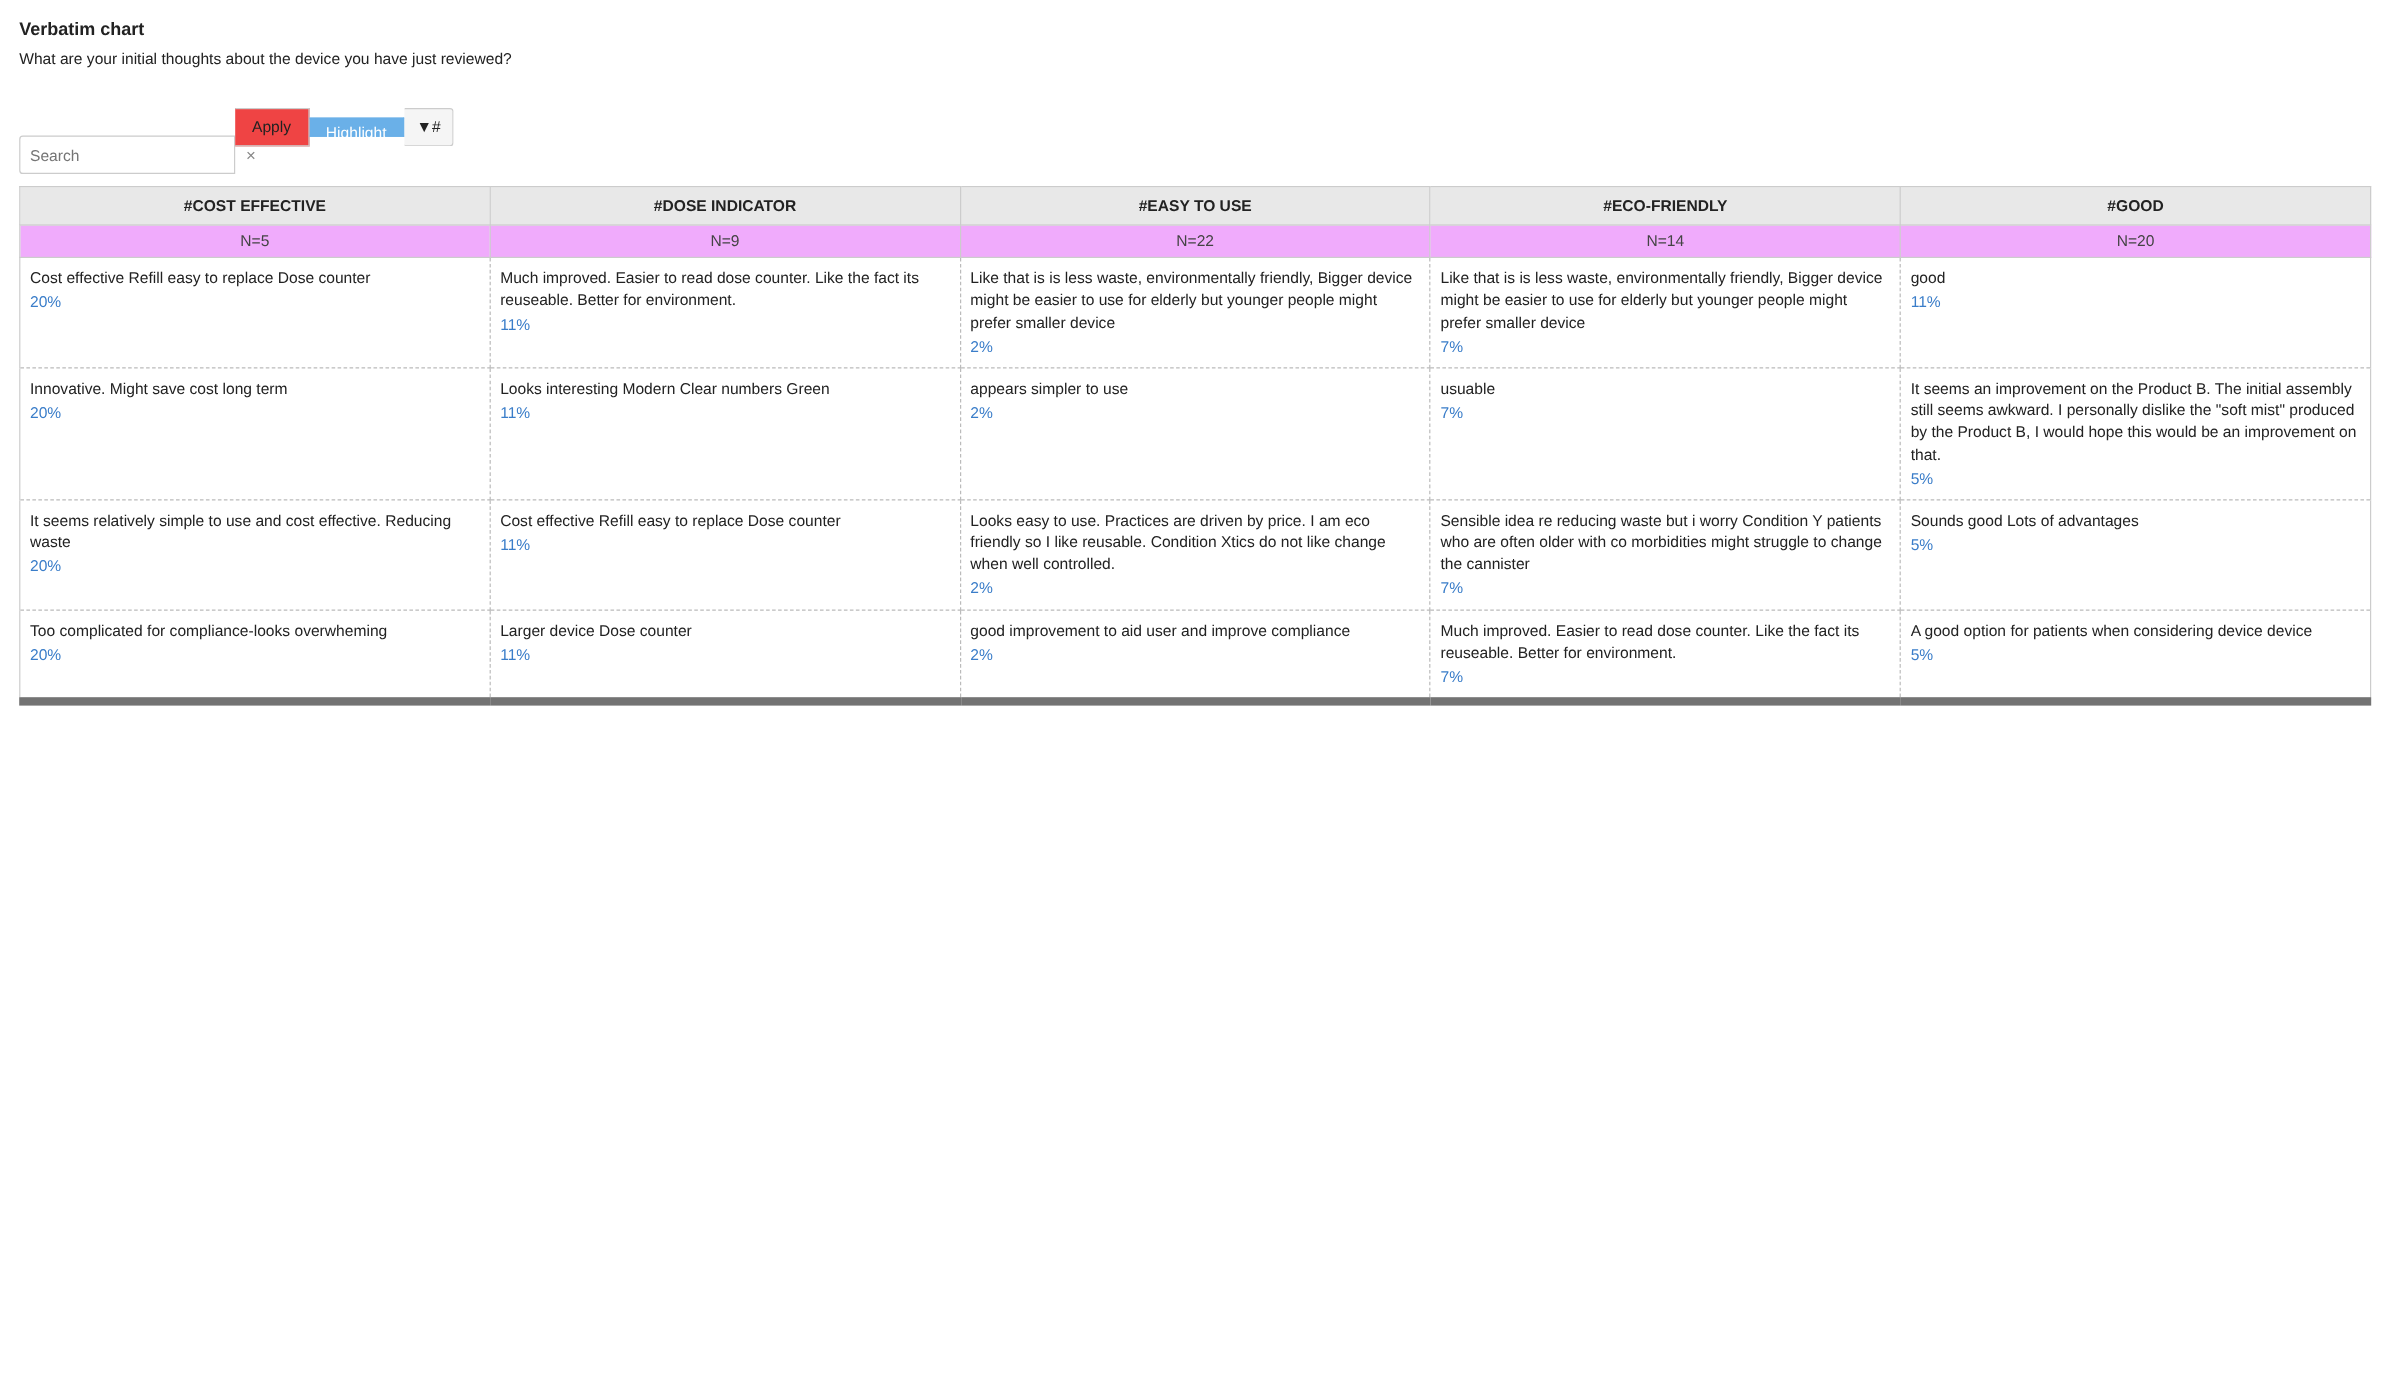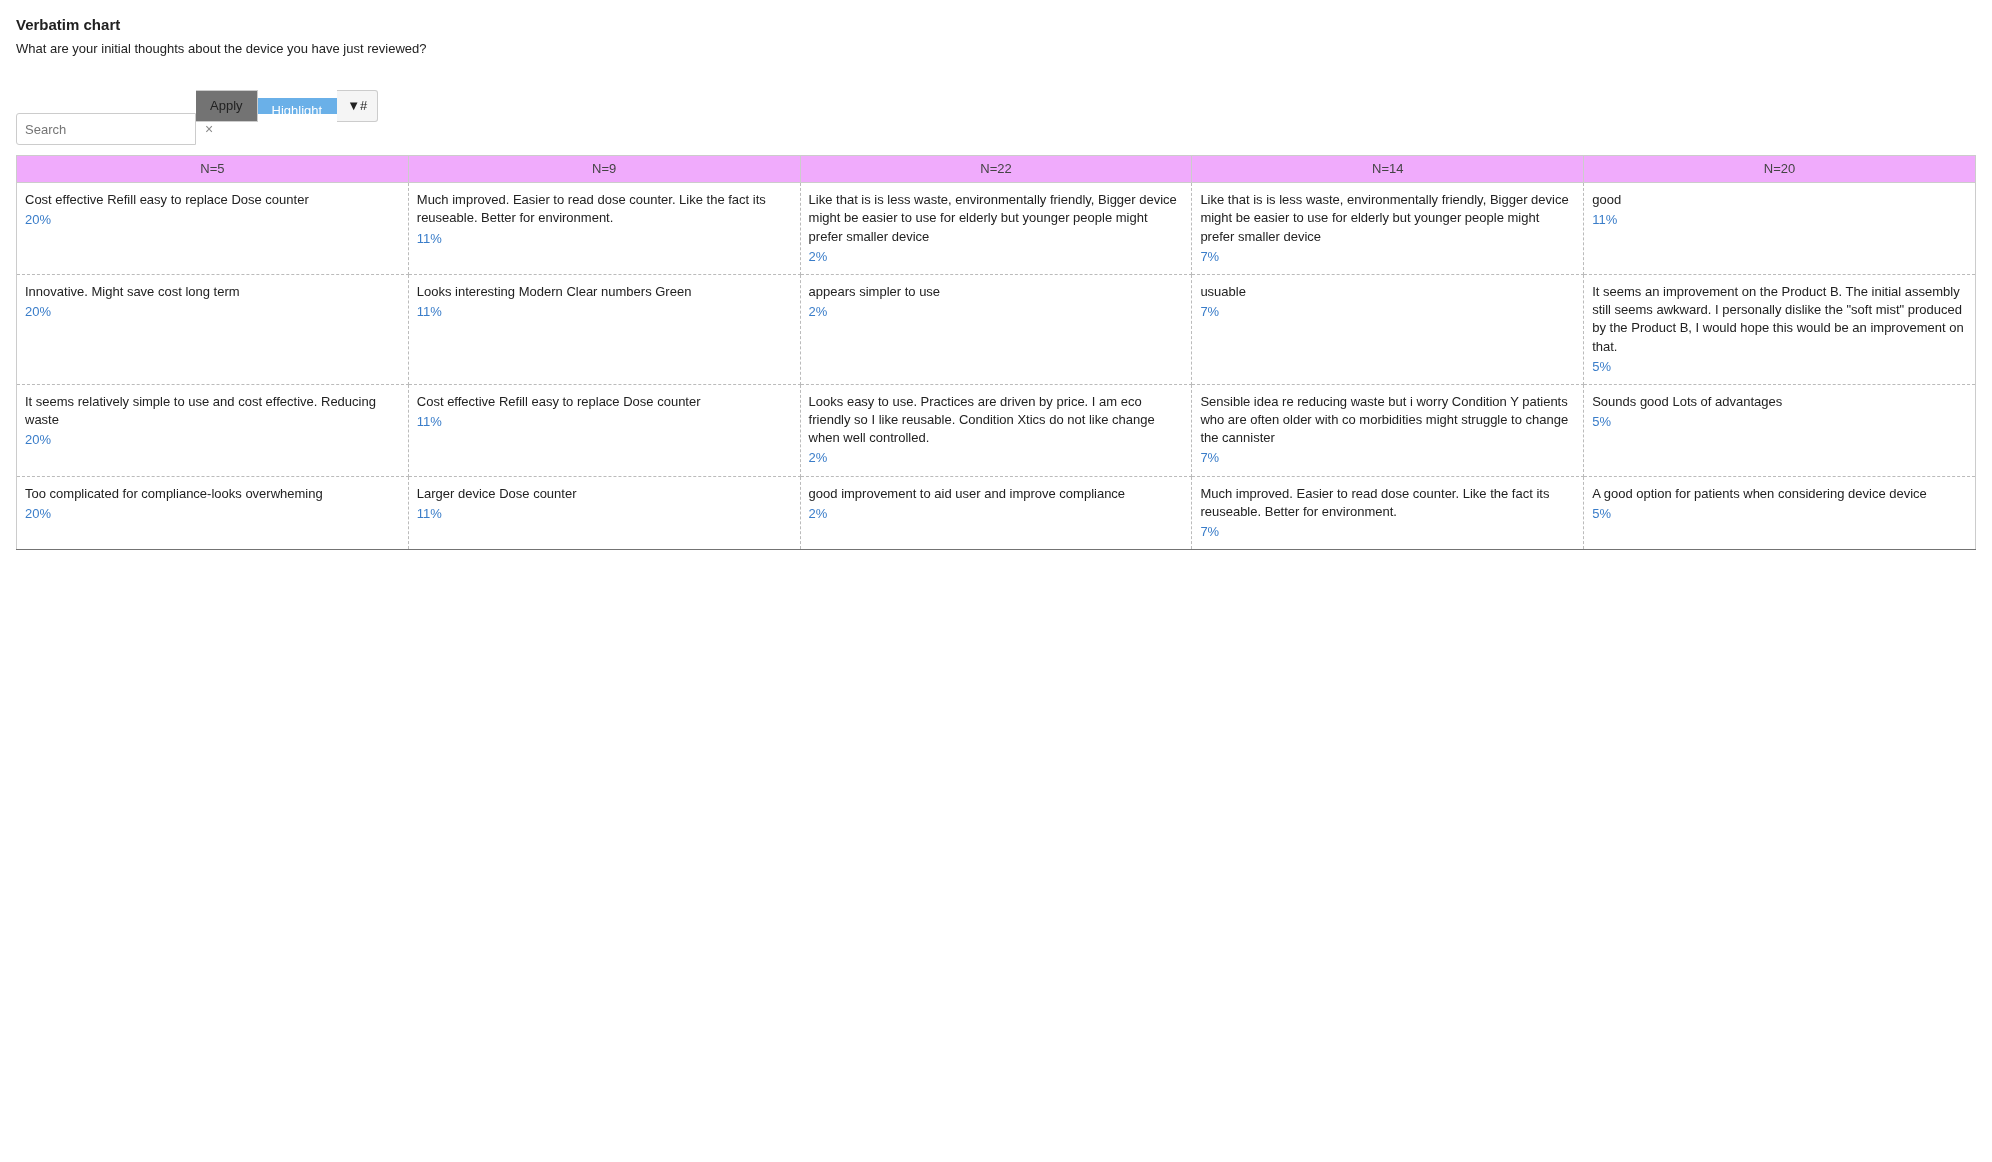--- a/index.html
+++ b/index.html
@@ -47,21 +47,21 @@
     }
     .search-clear {
       cursor: pointer;
       color: #888;
       font-size: 14px;
       margin-left: 4px;
     }
     .apply-btn {
       border: 1px solid #ccc;
       border-left: none;
-      background: #737373;
+      background: #ef4444;
       padding: 4px 14px;
       height: 32px;
       font-size: 13px;
       cursor: pointer;
       color: #222;
     }
     .highlight-btn {
       border: 1px solid #6ab0e8;
       background: #6ab0e8;
       padding: 4px 14px;
@@ -121,40 +121,47 @@
     }
     .cell-text {
       color: #222;
     }
     tbody tr td {
       border-style: dashed;
       border-color: #bbb;
     }
     tbody tr td:first-child { border-left: 1px solid #ccc; }
     tbody tr td:last-child { border-right: 1px solid #ccc; }
-    tbody tr:last-child td { border-bottom: 1px solid #737373; }
+    tbody tr:last-child td { border-bottom: 7px solid #737373; }
   </style>
 </head>
 <body>
 
 <div class="page-title">Verbatim chart</div>
 <div class="subtitle">What are your initial thoughts about the device you have just reviewed?</div>
 
 <div class="toolbar">
   <div class="search-wrapper">
     <input type="text" placeholder="Search" style="">
     <span class="search-clear">×</span>
   </div>
   <button class="apply-btn">Apply</button>
   <button class="highlight-btn">Highlight</button>
   <button class="filter-btn">▼#</button>
 </div>
 
 <table>
   <thead>
+    <tr id="header-row">
+        <th>#COST EFFECTIVE</th>
+        <th>#DOSE INDICATOR</th>
+        <th>#EASY TO USE</th>
+        <th>#ECO-FRIENDLY</th>
+        <th>#GOOD</th>
+      </tr>
     <tr class="n-row" id="n-row">
         <td>N=5</td>
         <td>N=9</td>
         <td>N=22</td>
         <td>N=14</td>
         <td>N=20</td>
       </tr>
   </thead>
   <tbody id="table-body">
       <tr>

